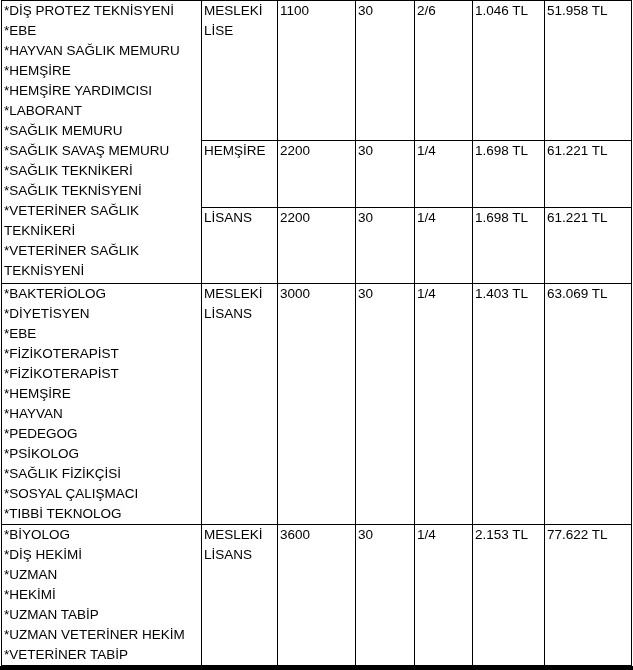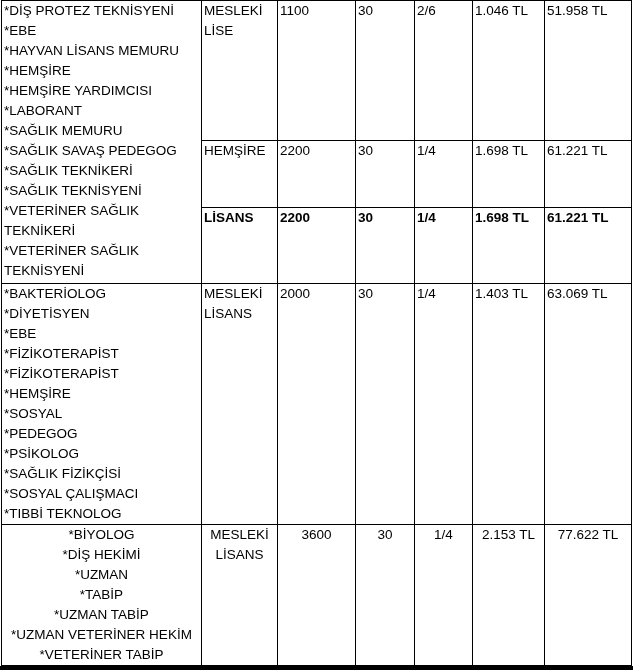--- a/index.html
+++ b/index.html
@@ -27,23 +27,23 @@
   table.grid td {
     border: 1px solid #000000;
     vertical-align: top;
     padding: 0 2px;
     overflow: hidden;
     white-space: normal;
     word-wrap: break-word;
   }
   tr.h-sub1 { height: 140px; }
   tr.h-sub2 { height: 67px; }
-  tr.h-sub3 { height: 76px; font-weight: bold; }
+  tr.h-sub3 { height: 76px; }
   tr.h-block2 { height: 240px; }
-  tr.h-block3 { height: 139px; text-align: center; }
+  tr.h-block3 { height: 139px; }
   tr.h-partial { height: 8px; }
   .plist div { white-space: normal; }
   .bottom-bar {
     position: absolute;
     left: 0;
     bottom: 0;
     width: 633px;
     height: 4px;
     background: #000000;
   }
@@ -62,26 +62,26 @@
       <col style="width:72px">
       <col style="width:87px">
     </colgroup>
 
     <tbody>
         <tr class="h-sub1">
       <td rowspan="3">
         <div class="plist">
               <div>*DİŞ PROTEZ TEKNİSYENİ</div>
               <div>*EBE</div>
-              <div>*HAYVAN LİSANS MEMURU</div>
+              <div>*HAYVAN SAĞLIK MEMURU</div>
               <div>*HEMŞİRE</div>
               <div>*HEMŞİRE YARDIMCISI</div>
               <div>*LABORANT</div>
               <div>*SAĞLIK MEMURU</div>
-              <div>*SAĞLIK SAVAŞ PEDEGOG</div>
+              <div>*SAĞLIK SAVAŞ MEMURU</div>
               <div>*SAĞLIK TEKNİKERİ</div>
               <div>*SAĞLIK TEKNİSYENİ</div>
               <div>*VETERİNER SAĞLIK TEKNİKERİ</div>
               <div>*VETERİNER SAĞLIK TEKNİSYENİ</div>
             </div>
       </td>
       <td>MESLEKİ LİSE</td>
       <td>1100</td>
       <td>30</td>
       <td>2/6</td>
@@ -107,43 +107,43 @@
 
     <tr class="h-block2">
       <td>
         <div class="plist">
               <div>*BAKTERİOLOG</div>
               <div>*DİYETİSYEN</div>
               <div>*EBE</div>
               <div>*FİZİKOTERAPİST</div>
               <div>*FİZİKOTERAPİST</div>
               <div>*HEMŞİRE</div>
-              <div>*SOSYAL</div>
+              <div>*HAYVAN</div>
               <div>*PEDEGOG</div>
               <div>*PSİKOLOG</div>
               <div>*SAĞLIK FİZİKÇİSİ</div>
               <div>*SOSYAL ÇALIŞMACI</div>
               <div>*TIBBİ TEKNOLOG</div>
             </div>
       </td>
       <td>MESLEKİ LİSANS</td>
-      <td>2000</td>
+      <td>3000</td>
       <td>30</td>
       <td>1/4</td>
       <td>1.403 TL</td>
       <td>63.069 TL</td>
     </tr>
 
     <tr class="h-block3">
       <td>
         <div class="plist">
               <div>*BİYOLOG</div>
               <div>*DİŞ HEKİMİ</div>
               <div>*UZMAN</div>
-              <div>*TABİP</div>
+              <div>*HEKİMİ</div>
               <div>*UZMAN TABİP</div>
               <div>*UZMAN VETERİNER HEKİM</div>
               <div>*VETERİNER TABİP</div>
             </div>
       </td>
       <td>MESLEKİ LİSANS</td>
       <td>3600</td>
       <td>30</td>
       <td>1/4</td>
       <td>2.153 TL</td>

